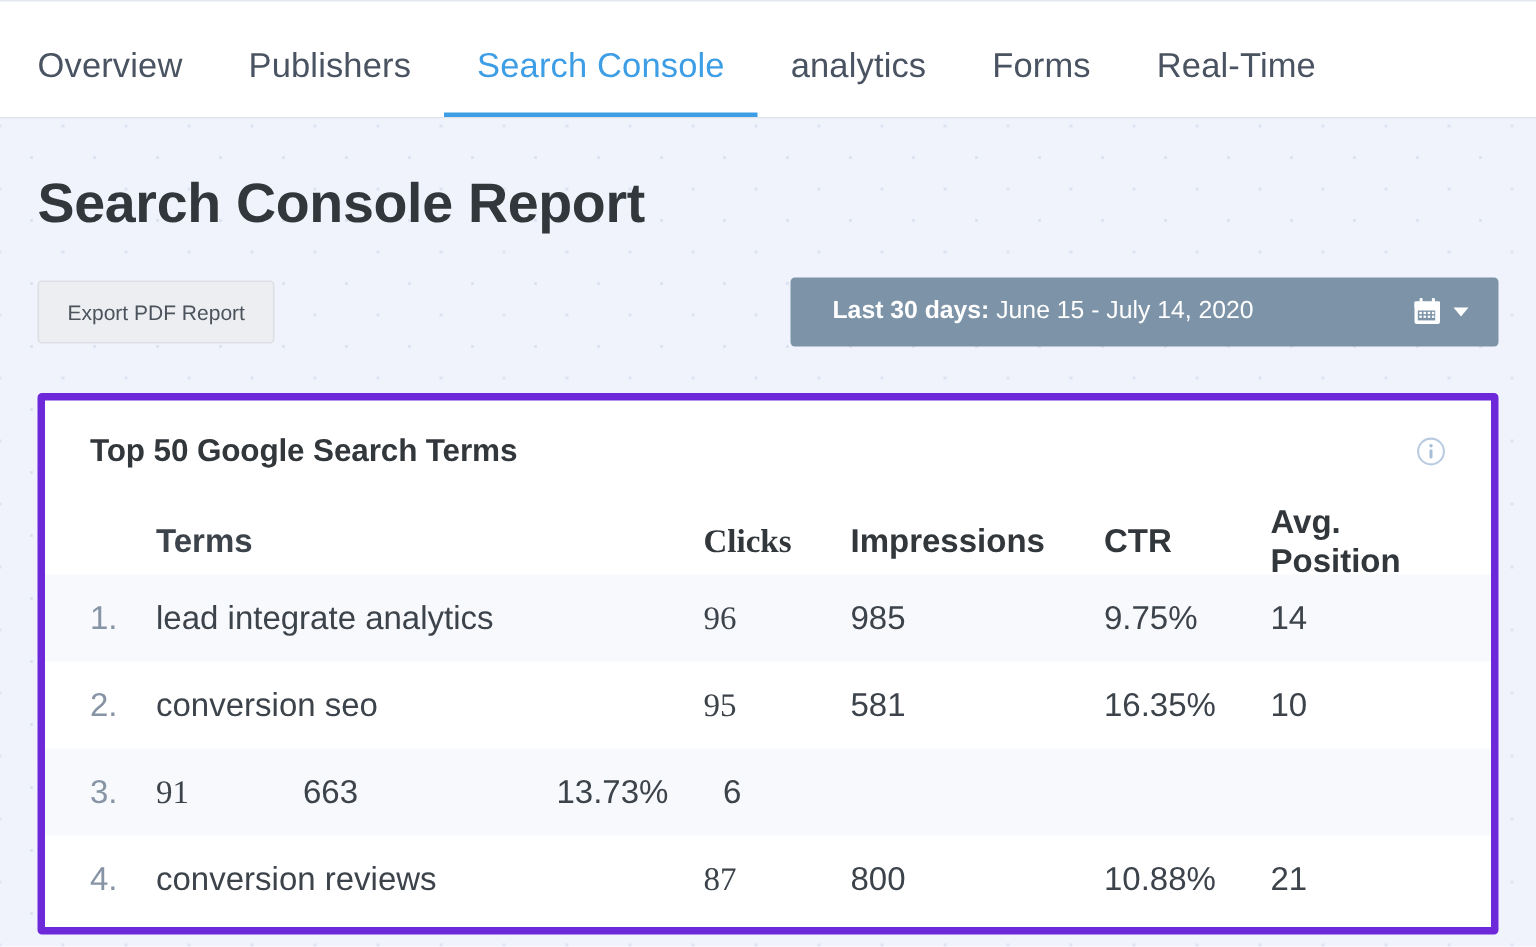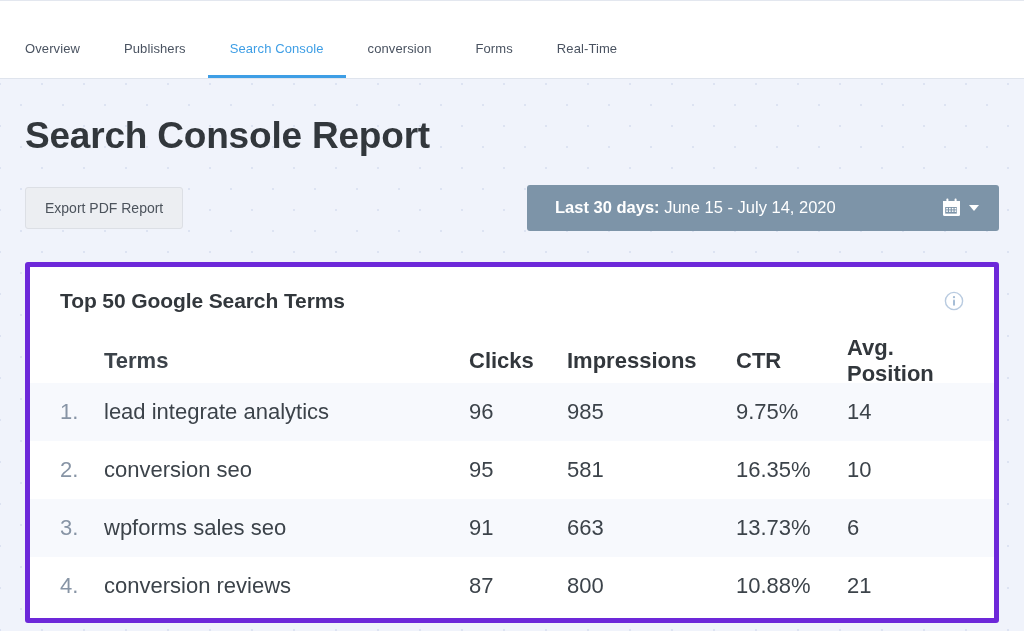--- a/index.html
+++ b/index.html
@@ -34,21 +34,21 @@
     position: relative;
   }
 
   .nav-tabs {
     display: flex;
     align-items: flex-end;
     gap: 0;
   }
 
   .nav-tab {
-    font-size: 13px;
+    font-size: 23px;
     color: #4a5361;
     padding: 0 22px 20px 22px;
     cursor: pointer;
     white-space: nowrap;
     border-bottom: 3px solid transparent;
     line-height: 1;
     letter-spacing: 0.1px;
   }
   .nav-tab:first-child { padding-left: 0; margin-left: 0; }
 
@@ -161,39 +161,39 @@
   .row.header {
     font-weight: bold;
     color: #32373c;
     height: 44px;
   }
 
   .row.striped { background: #f7f9fd; }
 
   .col-idx   { width: 44px; color: #8794a5; flex: 0 0 44px; }
   .col-term  { width: 365px; flex: 0 0 365px; color: #3c434a; }
-  .col-clicks { width: 98px; flex: 0 0 98px; }
+  .col-clicks { width: 98px; flex: 0 0 98px; font-family: Liberation Serif, serif; }
   .col-impr  { width: 169px; flex: 0 0 169px; }
   .col-ctr   { width: 111px; flex: 0 0 111px; }
   .col-pos   { flex: 1 1 auto; }
 
   .row.header .col-idx { width: 44px; }
 
   
   .row { margin: 0 -30px; padding: 0 30px; }
 </style>
 </head>
 <body>
 
 <div class="nav-bar">
   <div class="nav-tabs">
     <div class="nav-tab">Overview</div>
     <div class="nav-tab">Publishers</div>
     <div class="nav-tab active">Search Console</div>
-    <div class="nav-tab">conversion</div>
+    <div class="nav-tab">analytics</div>
     <div class="nav-tab">Forms</div>
     <div class="nav-tab">Real-Time</div>
   </div>
 </div>
 
 <div class="page">
 
   <h1 class="page-title">Search Console Report</h1>
 
   <div class="controls-row">
@@ -266,21 +266,20 @@
         <div class="col-idx">2.</div>
         <div class="col-term">conversion seo</div>
         <div class="col-clicks">95</div>
         <div class="col-impr">581</div>
         <div class="col-ctr">16.35%</div>
         <div class="col-pos">10</div>
       </div>
 
       <div class="row striped">
         <div class="col-idx">3.</div>
-        <div class="col-term">wpforms sales seo</div>
         <div class="col-clicks">91</div>
         <div class="col-impr">663</div>
         <div class="col-ctr">13.73%</div>
         <div class="col-pos">6</div>
       </div>
 
       <div class="row">
         <div class="col-idx">4.</div>
         <div class="col-term">conversion reviews</div>
         <div class="col-clicks">87</div>

